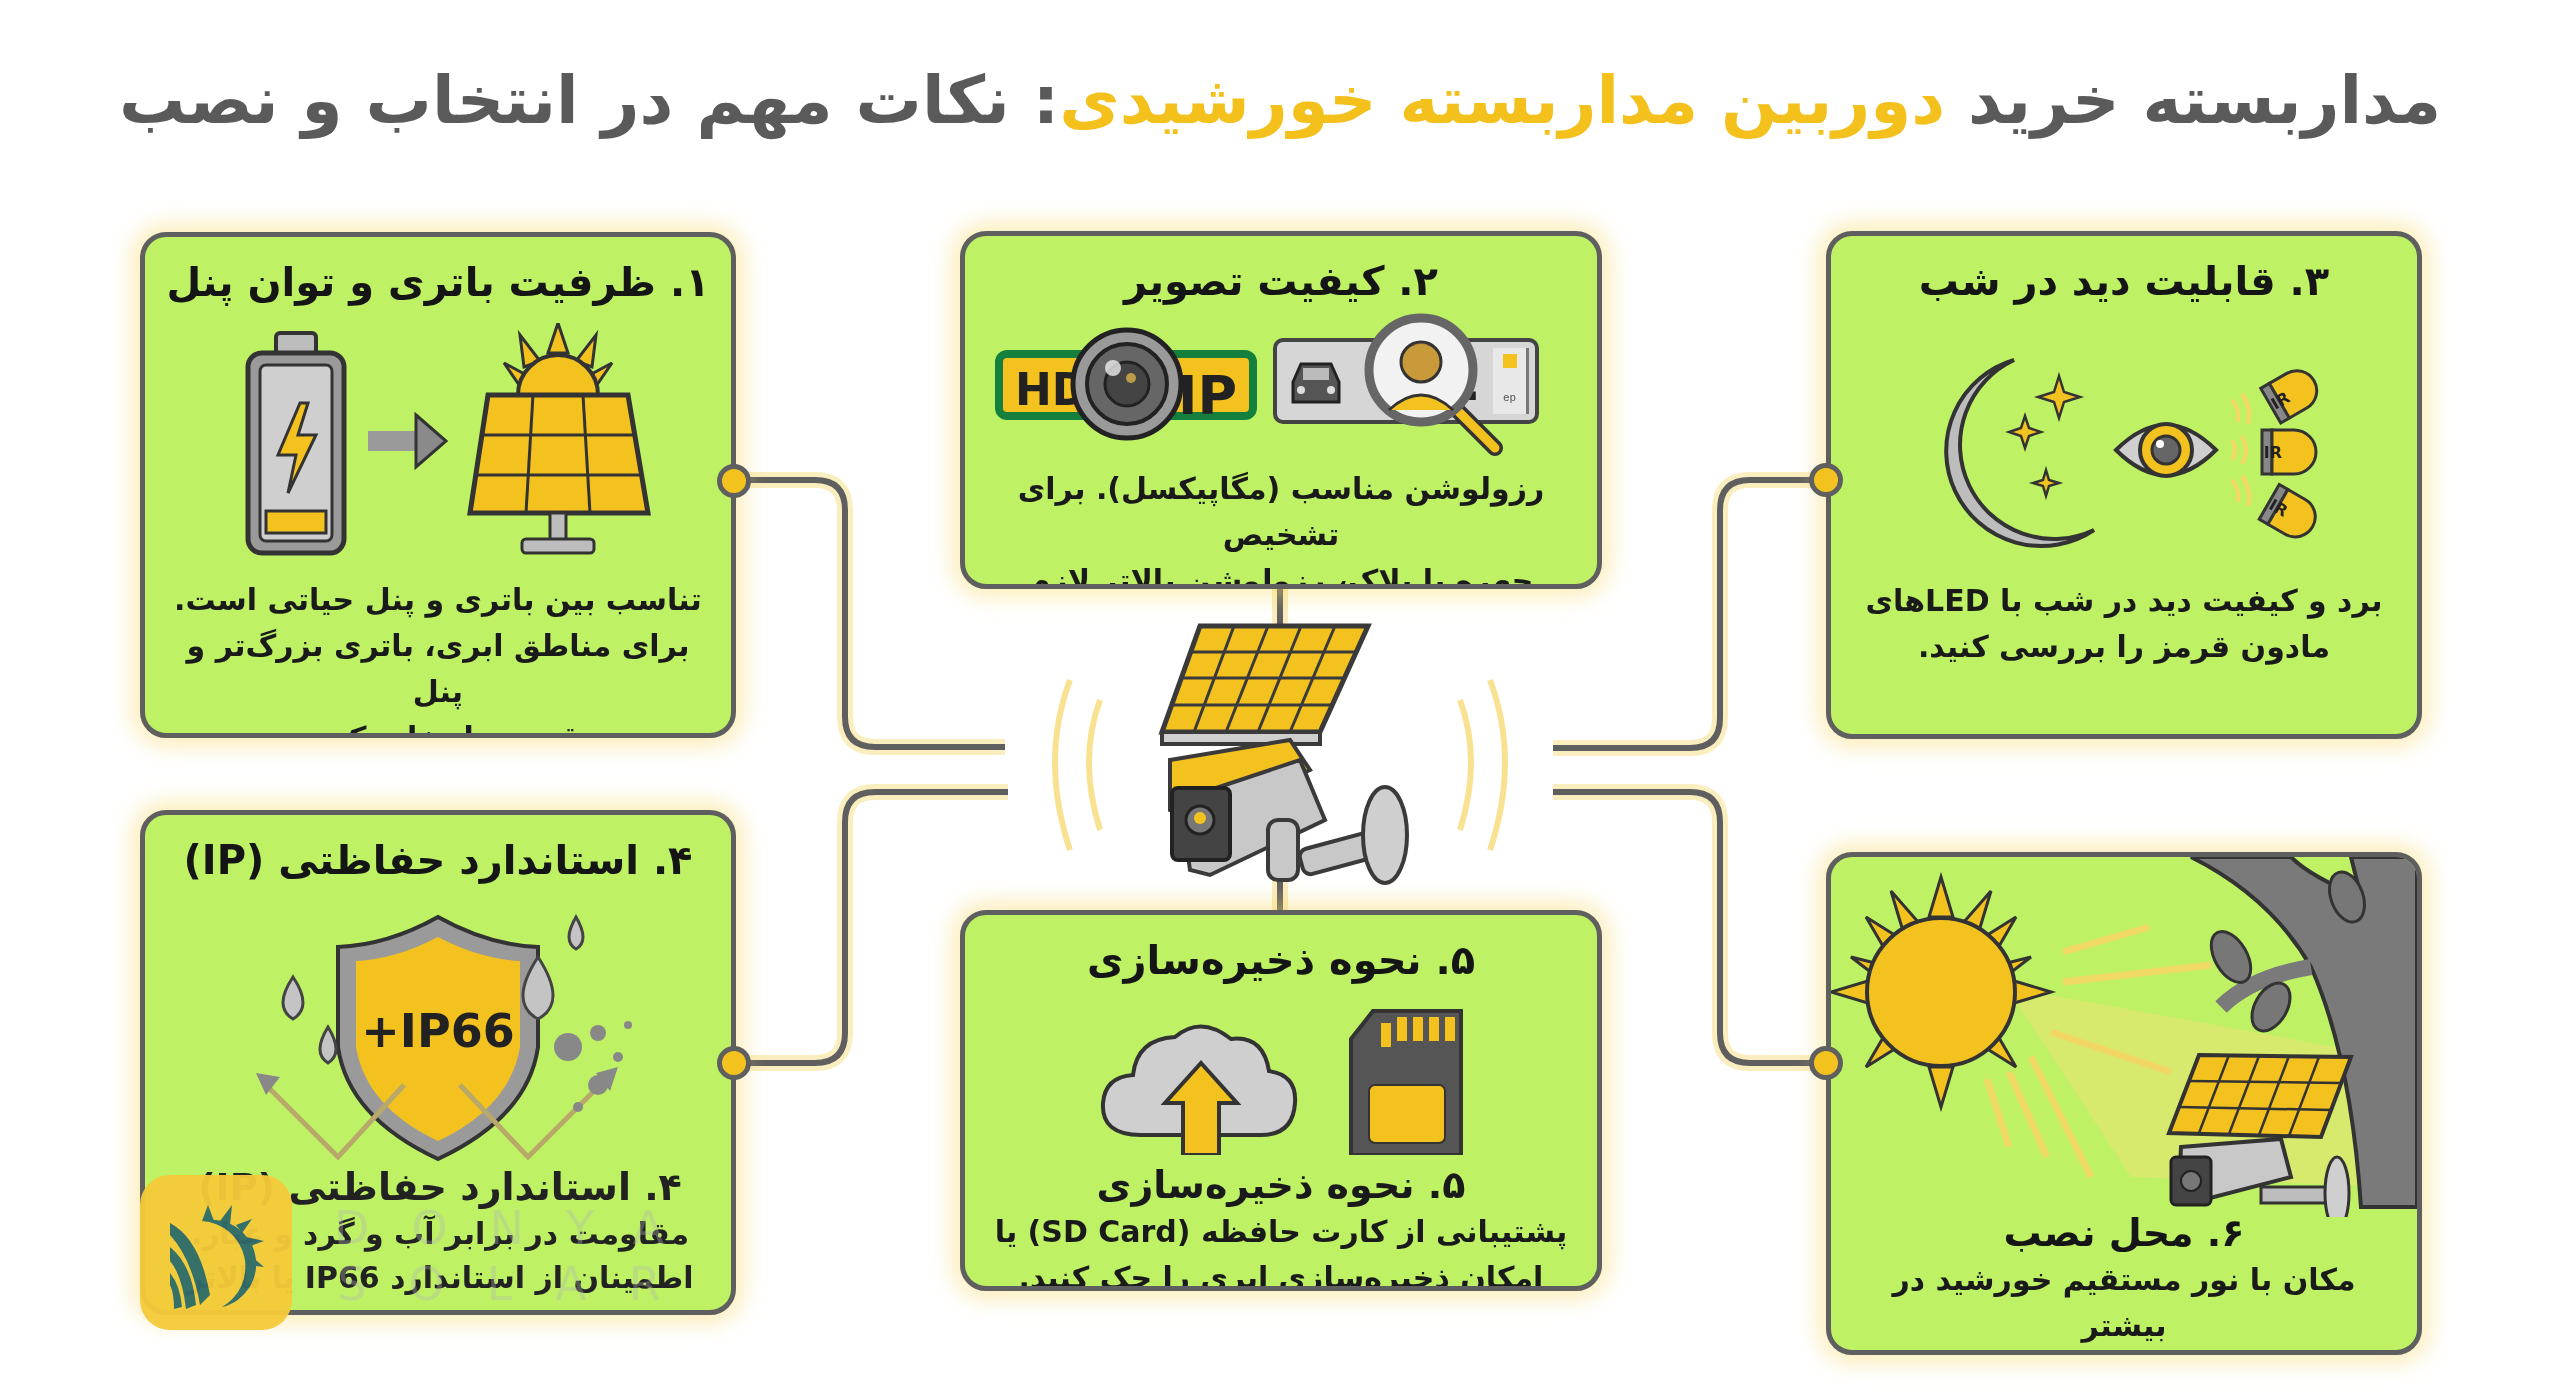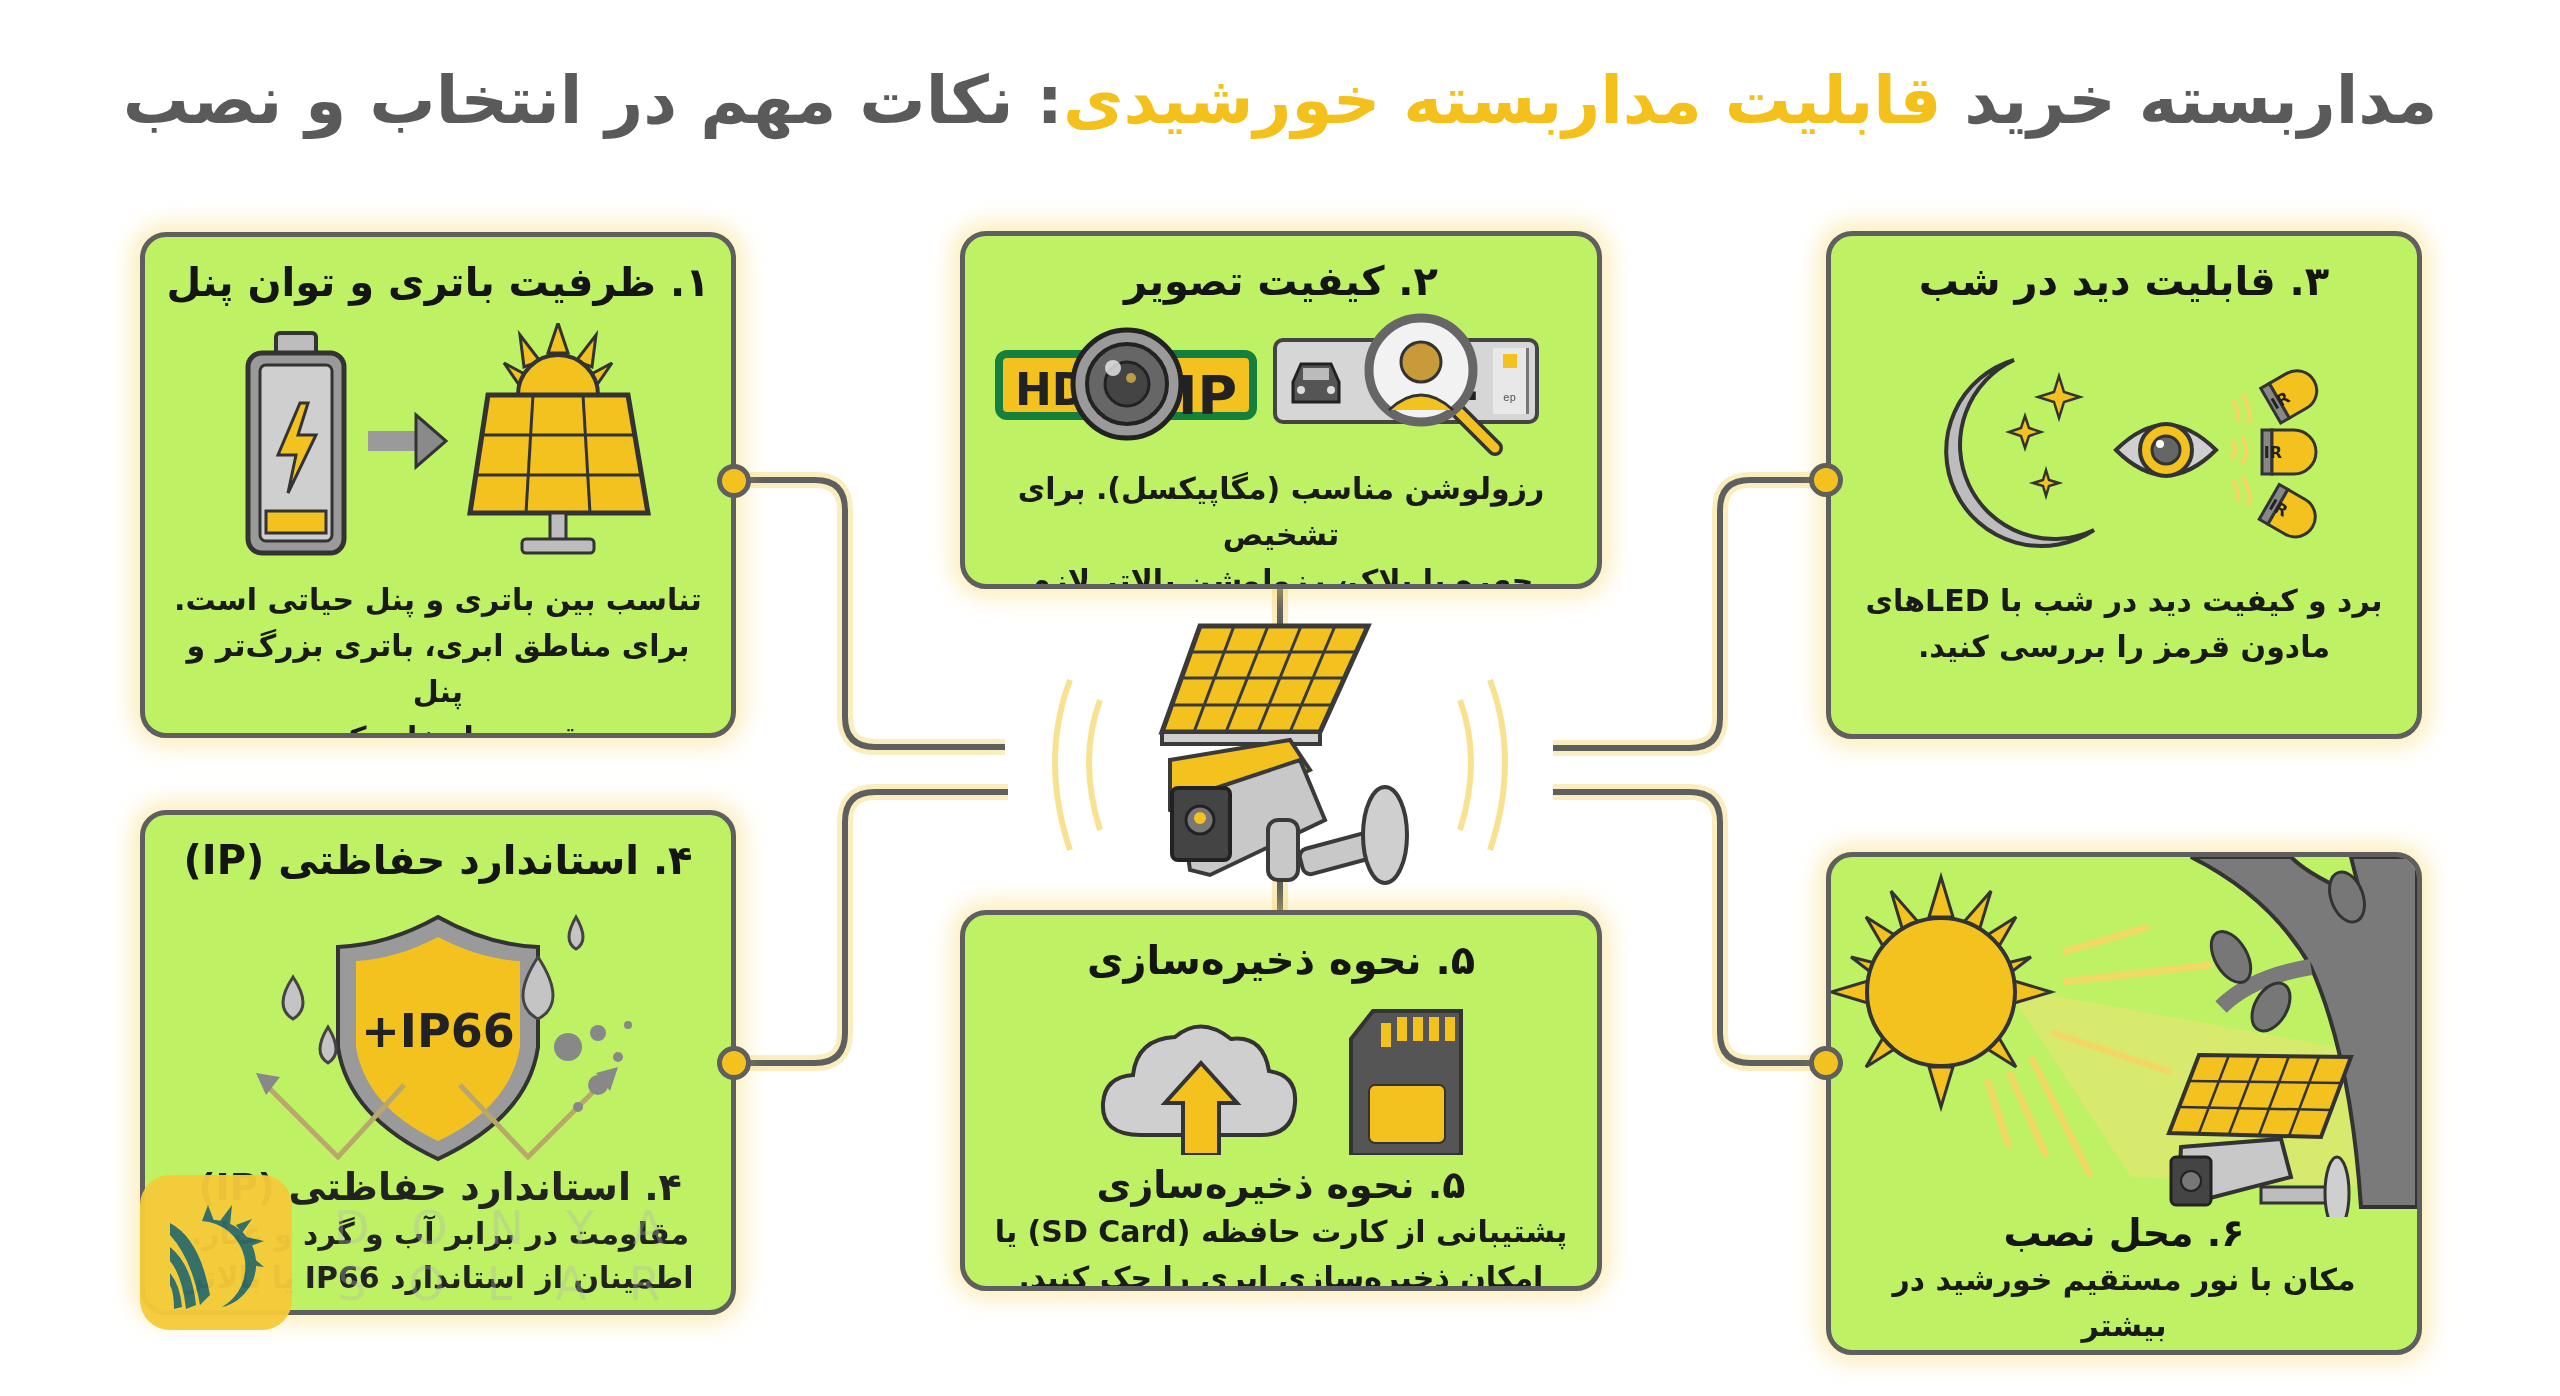--- a/index.html
+++ b/index.html
@@ -50,21 +50,21 @@
     position: absolute; left: 150px; top: 1162px; width: 580px; direction: rtl; text-align: center;
     font-family: "DejaVu Sans", sans-serif; font-weight: bold; color: #222;
   }
   .overlay-text .t { font-size: 38px; line-height: 50px; }
   .overlay-text .d { font-size: 30px; line-height: 44px; }
 </style>
 </head>
 <body>
 
 <div class="title">
-  <span>مداربسته خرید </span><span class="hl">قابلیت مداربسته خورشیدی</span><span>: نکات مهم در انتخاب و نصب</span>
+  <span>مداربسته خرید </span><span class="hl">دوربین مداربسته خورشیدی</span><span>: نکات مهم در انتخاب و نصب</span>
 </div>
 
 <svg class="connectors" viewBox="0 0 2560 1396">
   <defs>
     <filter id="glow" x="-20%" y="-20%" width="140%" height="140%">
       <feGaussianBlur stdDeviation="6" result="b"></feGaussianBlur>
       <feMerge>
           <feMergeNode in="b"></feMergeNode>
           <feMergeNode in="SourceGraphic"></feMergeNode>
         </feMerge>

